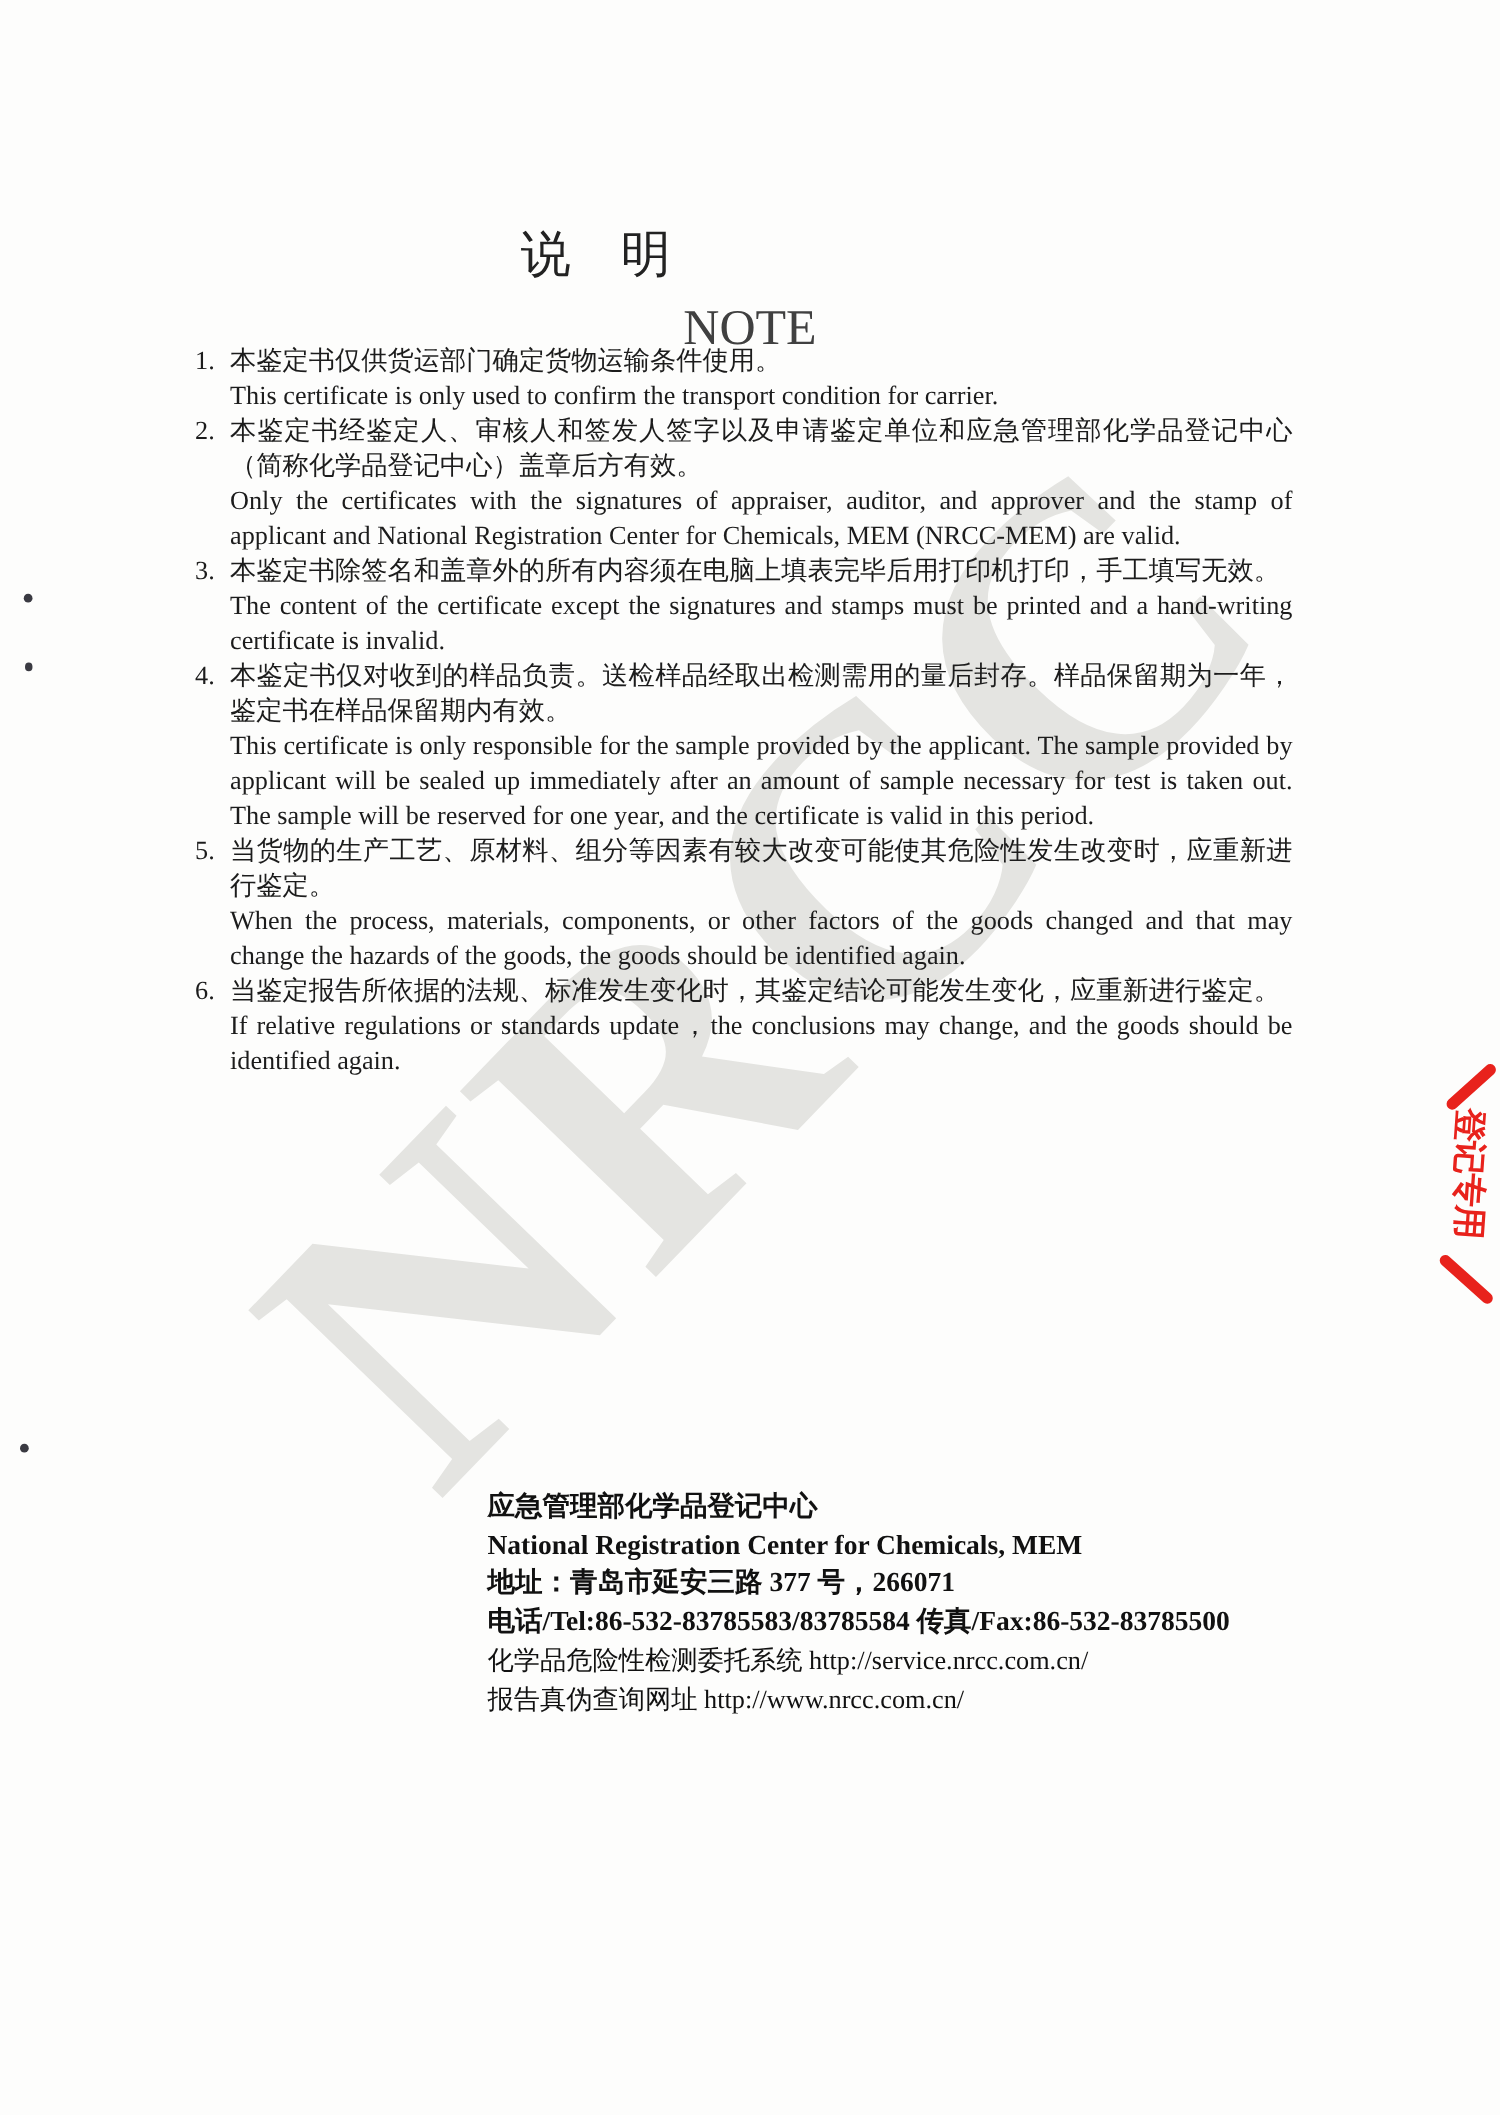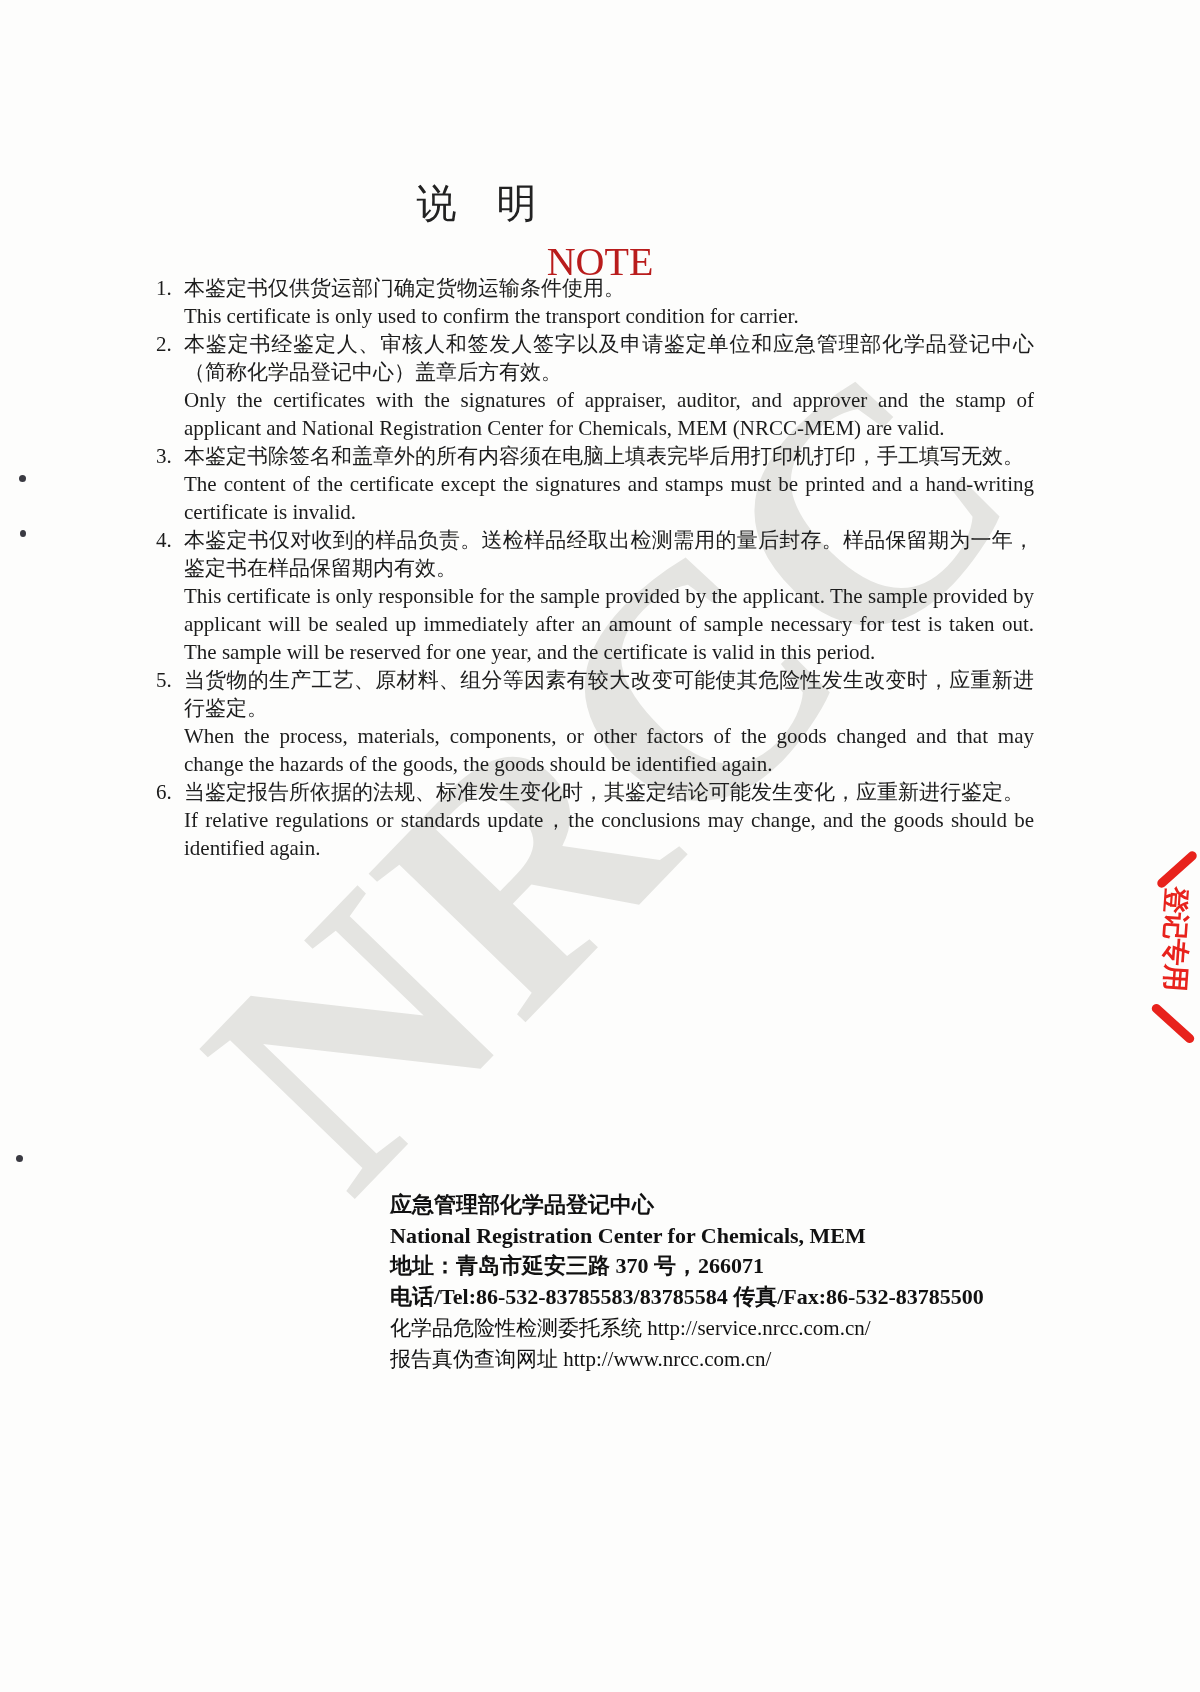--- a/index.html
+++ b/index.html
@@ -28,21 +28,21 @@
     z-index:1;
   }
   
   .title-zh{
     position:absolute;top:176px;left:0;width:953px;
     text-align:center;font-size:40px;color:#222;
     z-index:3;
   }
   .title-en{
     position:absolute;top:238px;left:0;width:1200px;
-    text-align:center;font-size:40px;color:#b91c1c;
+    text-align:center;font-size:40px;color:#404040;
     z-index:3;
   }
   
   .note-list{
     position:absolute;top:274px;left:156px;width:878px;
     z-index:3;
     font-size:21px;line-height:28px;
   }
   .note-item{position:relative;padding-left:28px;}
   .note-item .num{position:absolute;left:0;top:0;}
@@ -128,21 +128,21 @@
       <span class="num">6.</span>
       <p>当鉴定报告所依据的法规、标准发生变化时，其鉴定结论可能发生变化，应重新进行鉴定。</p>
       <p>If relative regulations or standards update，the conclusions may change, and the goods should be identified again.</p>
     </div>
 
   </div>
 
   <div class="footer">
     <div class="b">应急管理部化学品登记中心</div>
     <div class="b">National Registration Center for Chemicals, MEM</div>
-    <div class="b">地址：青岛市延安三路 370 号，266071</div>
+    <div class="b">地址：青岛市延安三路 377 号，266071</div>
     <div class="b">电话/Tel:86-532-83785583/83785584  传真/Fax:86-532-83785500</div>
     <div class="r">化学品危险性检测委托系统  http://service.nrcc.com.cn/</div>
     <div class="r">报告真伪查询网址 http://www.nrcc.com.cn/</div>
   </div>
 
   <div class="stamp">
     <div class="stroke top"></div>
     <div class="chars">
       <span>登</span>
       <span>记</span>

